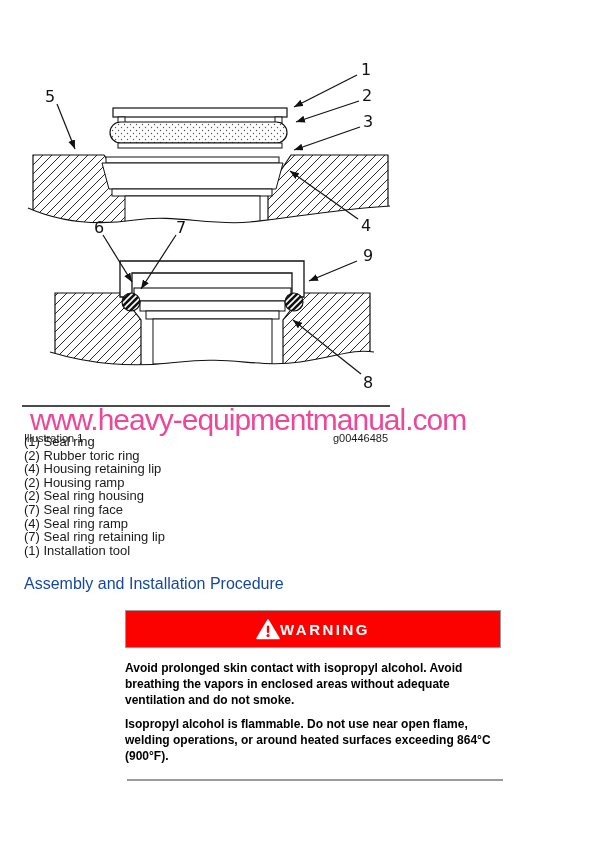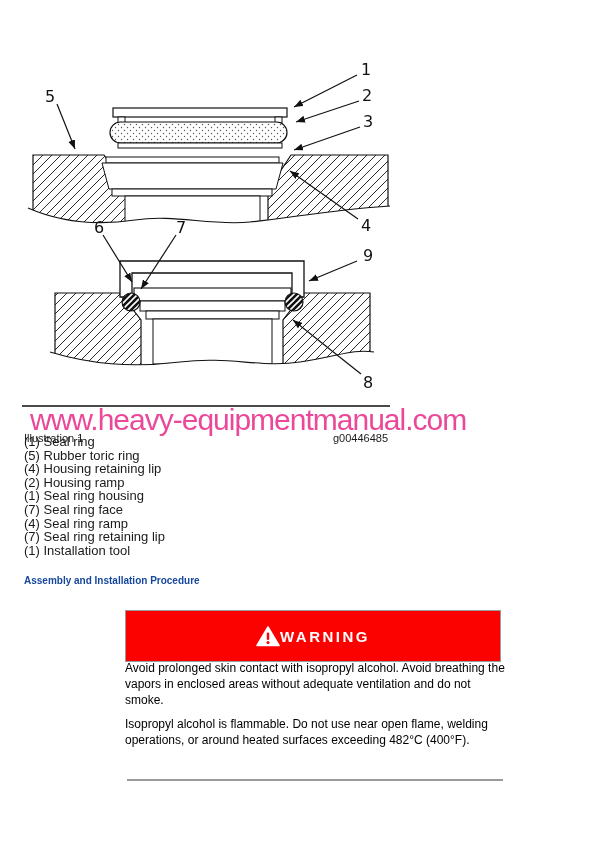--- a/index.html
+++ b/index.html
@@ -18,33 +18,33 @@
   }
   .legend { position:absolute; left:24px; top:435px; font-size:13px; color:#1a1a1a; }
   .legend .legend-item { line-height:13.6px; }
   .watermark {
     position:absolute; left:30px; top:403px; z-index:5;
     font-size:30px; letter-spacing:-1px; white-space:nowrap;
     color:#ec4899; font-weight:400;
   }
   .section-heading {
     position:absolute; left:24px; top:575px;
-    font-size:10px; font-weight:bold; color:#16479e;
+    font-size:16px; font-weight:normal; color:#16479e;
   }
   .warning-banner {
-    position:absolute; left:125px; top:610px; width:376px; height:52px;
+    position:absolute; left:125px; top:610px; width:376px; height:38px;
     background:#fb0100; border:1px solid #9a9a9a;
     display:flex; align-items:center; justify-content:center; 
   }
   .warning-label {
     color:#ffffff; font-weight:bold; font-size:15px; letter-spacing:2.5px;
   }
   .warn-para {
     position:absolute; left:125px; width:384px;
-    font-size:12px; font-weight:normal; color:#000; line-height:16px;
+    font-size:12px; font-weight:bold; color:#000; line-height:16px;
   }
   .warn-para.p1 { top:660px; }
   .warn-para.p2 { top:716px; }
   .rule-bottom { position:absolute; left:127px; top:779px; width:376px; height:2px; background:#9a9a9a; }
 </style>
 </head>
 <body>
 
 <div class="page">
 
@@ -135,39 +135,39 @@
 
   <div class="caption-row">
     <span>Illustration 1</span>
     <span>g00446485</span>
   </div>
 
   <div class="watermark">www.heavy-equipmentmanual.com</div>
 
   <div class="legend">
     <div class="legend-item">(1) Seal ring</div>
-    <div class="legend-item">(5) Rubber toric ring</div>
+    <div class="legend-item">(2) Rubber toric ring</div>
     <div class="legend-item">(4) Housing retaining lip</div>
     <div class="legend-item">(2) Housing ramp</div>
-    <div class="legend-item">(1) Seal ring housing</div>
+    <div class="legend-item">(2) Seal ring housing</div>
     <div class="legend-item">(7) Seal ring face</div>
     <div class="legend-item">(4) Seal ring ramp</div>
     <div class="legend-item">(7) Seal ring retaining lip</div>
     <div class="legend-item">(1) Installation tool</div>
   </div>
 
   <div class="section-heading">Assembly and Installation Procedure</div>
 
   <div class="warning-banner">
     <svg width="24" height="21" viewBox="0 0 24 21">
       <path d="M12,1 L23,19.5 L1,19.5 Z" fill="#ffffff" stroke="#ffffff" stroke-width="1.5" stroke-linejoin="round"></path>
       <rect x="10.8" y="6.5" width="2.4" height="7.5" rx="1.2" fill="#fb0100"></rect>
       <circle cx="12" cy="16.6" r="1.5" fill="#fb0100"></circle>
     </svg>
     <span class="warning-label">WARNING</span>
   </div>
 
   <div class="warn-para p1">Avoid prolonged skin contact with isopropyl alcohol. Avoid breathing the vapors in enclosed areas without adequate ventilation and do not smoke.</div>
-  <div class="warn-para p2">Isopropyl alcohol is flammable. Do not use near open flame, welding operations, or around heated surfaces exceeding 482°C (400°F).</div>
+  <div class="warn-para p2">Isopropyl alcohol is flammable. Do not use near open flame, welding operations, or around heated surfaces exceeding 864°C (900°F).</div>
 
   <div class="rule-bottom"></div>
 
 </div>
 
 </body></html>

